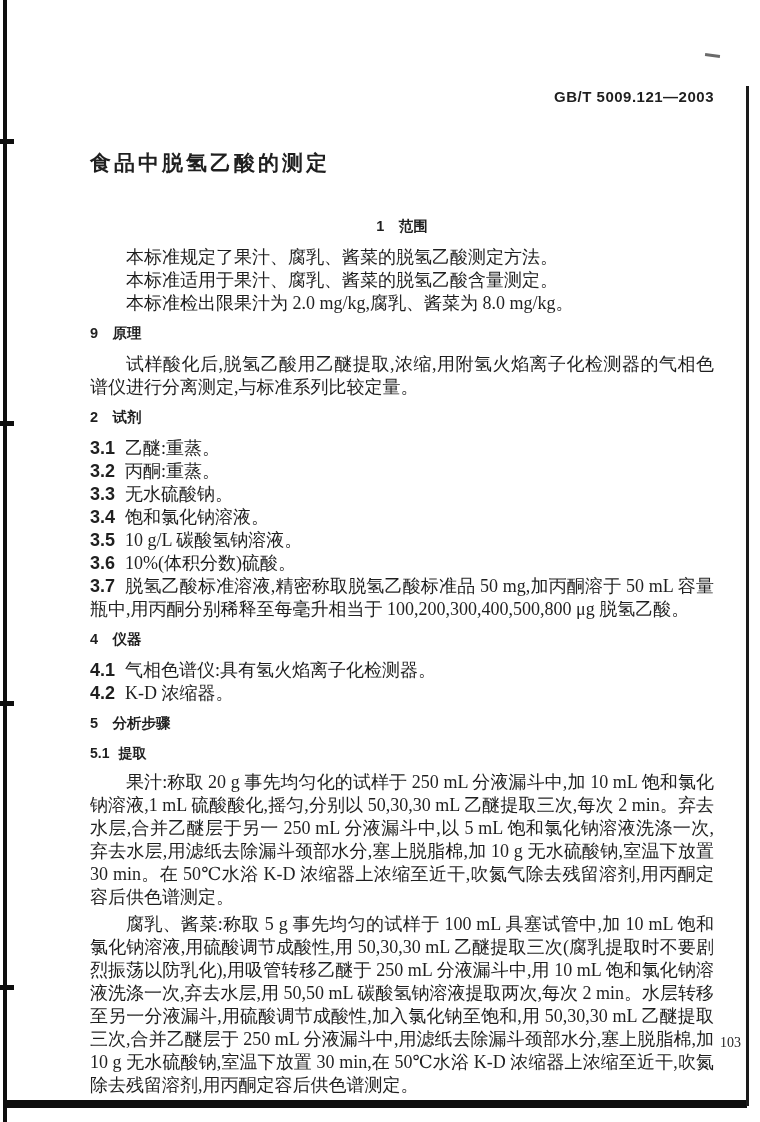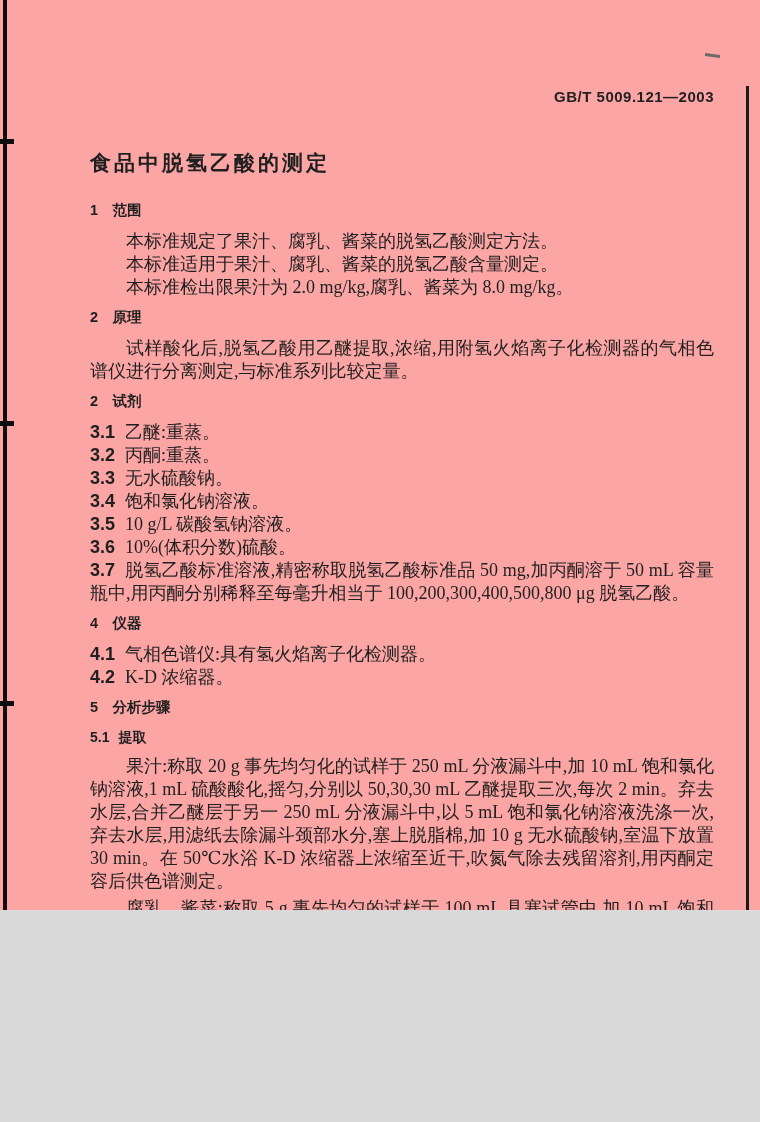--- a/index.html
+++ b/index.html
@@ -1,20 +1,20 @@
 <!DOCTYPE html>
 <html lang="zh"><head>
 <meta charset="utf-8">
 <style>
   html,body { margin:0; padding:0; background:#d9d9d9; }
   .page {
     position:relative;
-    width:760px; height:910px;
+    width:760px; height:1122px;
     margin:0 auto;
-    background:#fca5a5;
+    background:#ffffff;
     overflow:hidden;
     font-family:"Liberation Serif","DejaVu Serif",serif;
     color:#1f1f1f;
   }
   
   .edge-left   { position:absolute; left:3px; top:0; width:4px; height:1122px; background:#0e0e0e; }
   .edge-bottom { position:absolute; left:5px; top:1100px; width:742px; height:8px; background:#0e0e0e; }
   .edge-right  { position:absolute; left:746px; top:86px; width:3px; height:1020px; background:#1a1a1a; }
   .tick { position:absolute; left:0; width:14px; height:5px; background:#0e0e0e; }
   .tick-1 { top:139px; } .tick-2 { top:421px; } .tick-3 { top:701px; } .tick-4 { top:985px; }
@@ -38,21 +38,21 @@
     line-height:26px;
     letter-spacing:3px;
   }
   .sec-heading {
     margin:8px 0 10px 0;
     font-family:"Liberation Sans","DejaVu Sans",sans-serif;
     font-weight:bold;
     font-size:14.5px;
     line-height:20px;
   }
-  .sec-heading.first { margin-top:24px; }
+  .sec-heading.first { margin-top:40px;text-align:center; }
   .sub-heading {
     margin:2px 0 8px 0;
     font-family:"Liberation Sans","DejaVu Sans",sans-serif;
     font-weight:bold;
     font-size:14px;
     line-height:20px;
   }
   .sub-heading .clause-num { margin-right:9px; }
   p.body-text {
     margin:0;
@@ -92,21 +92,21 @@
 
     <div class="doc-number">GB/T 5009.121—2003</div>
 
     <h1 class="doc-title">食品中脱氢乙酸的测定</h1>
 
     <h2 class="sec-heading first">1　范围</h2>
     <p class="body-text indent">本标准规定了果汁、腐乳、酱菜的脱氢乙酸测定方法。</p>
     <p class="body-text indent">本标准适用于果汁、腐乳、酱菜的脱氢乙酸含量测定。</p>
     <p class="body-text indent">本标准检出限果汁为 2.0 mg/kg,腐乳、酱菜为 8.0 mg/kg。</p>
 
-    <h2 class="sec-heading">2　原理</h2>
+    <h2 class="sec-heading">9　原理</h2>
     <p class="body-text indent">试样酸化后,脱氢乙酸用乙醚提取,浓缩,用附氢火焰离子化检测器的气相色谱仪进行分离测定,与标准系列比较定量。</p>
 
     <h2 class="sec-heading">2　试剂</h2>
     <p class="body-text"><span class="clause-num">3.1</span><span>乙醚:重蒸。</span></p>
     <p class="body-text"><span class="clause-num">3.2</span><span>丙酮:重蒸。</span></p>
     <p class="body-text"><span class="clause-num">3.3</span><span>无水硫酸钠。</span></p>
     <p class="body-text"><span class="clause-num">3.4</span><span>饱和氯化钠溶液。</span></p>
     <p class="body-text"><span class="clause-num">3.5</span><span>10 g/L 碳酸氢钠溶液。</span></p>
     <p class="body-text"><span class="clause-num">3.6</span><span>10%(体积分数)硫酸。</span></p>
     <p class="body-text"><span class="clause-num">3.7</span><span>脱氢乙酸标准溶液,精密称取脱氢乙酸标准品 50 mg,加丙酮溶于 50 mL 容量瓶中,用丙酮分别稀释至每毫升相当于 100,200,300,400,500,800 μg 脱氢乙酸。</span></p>

